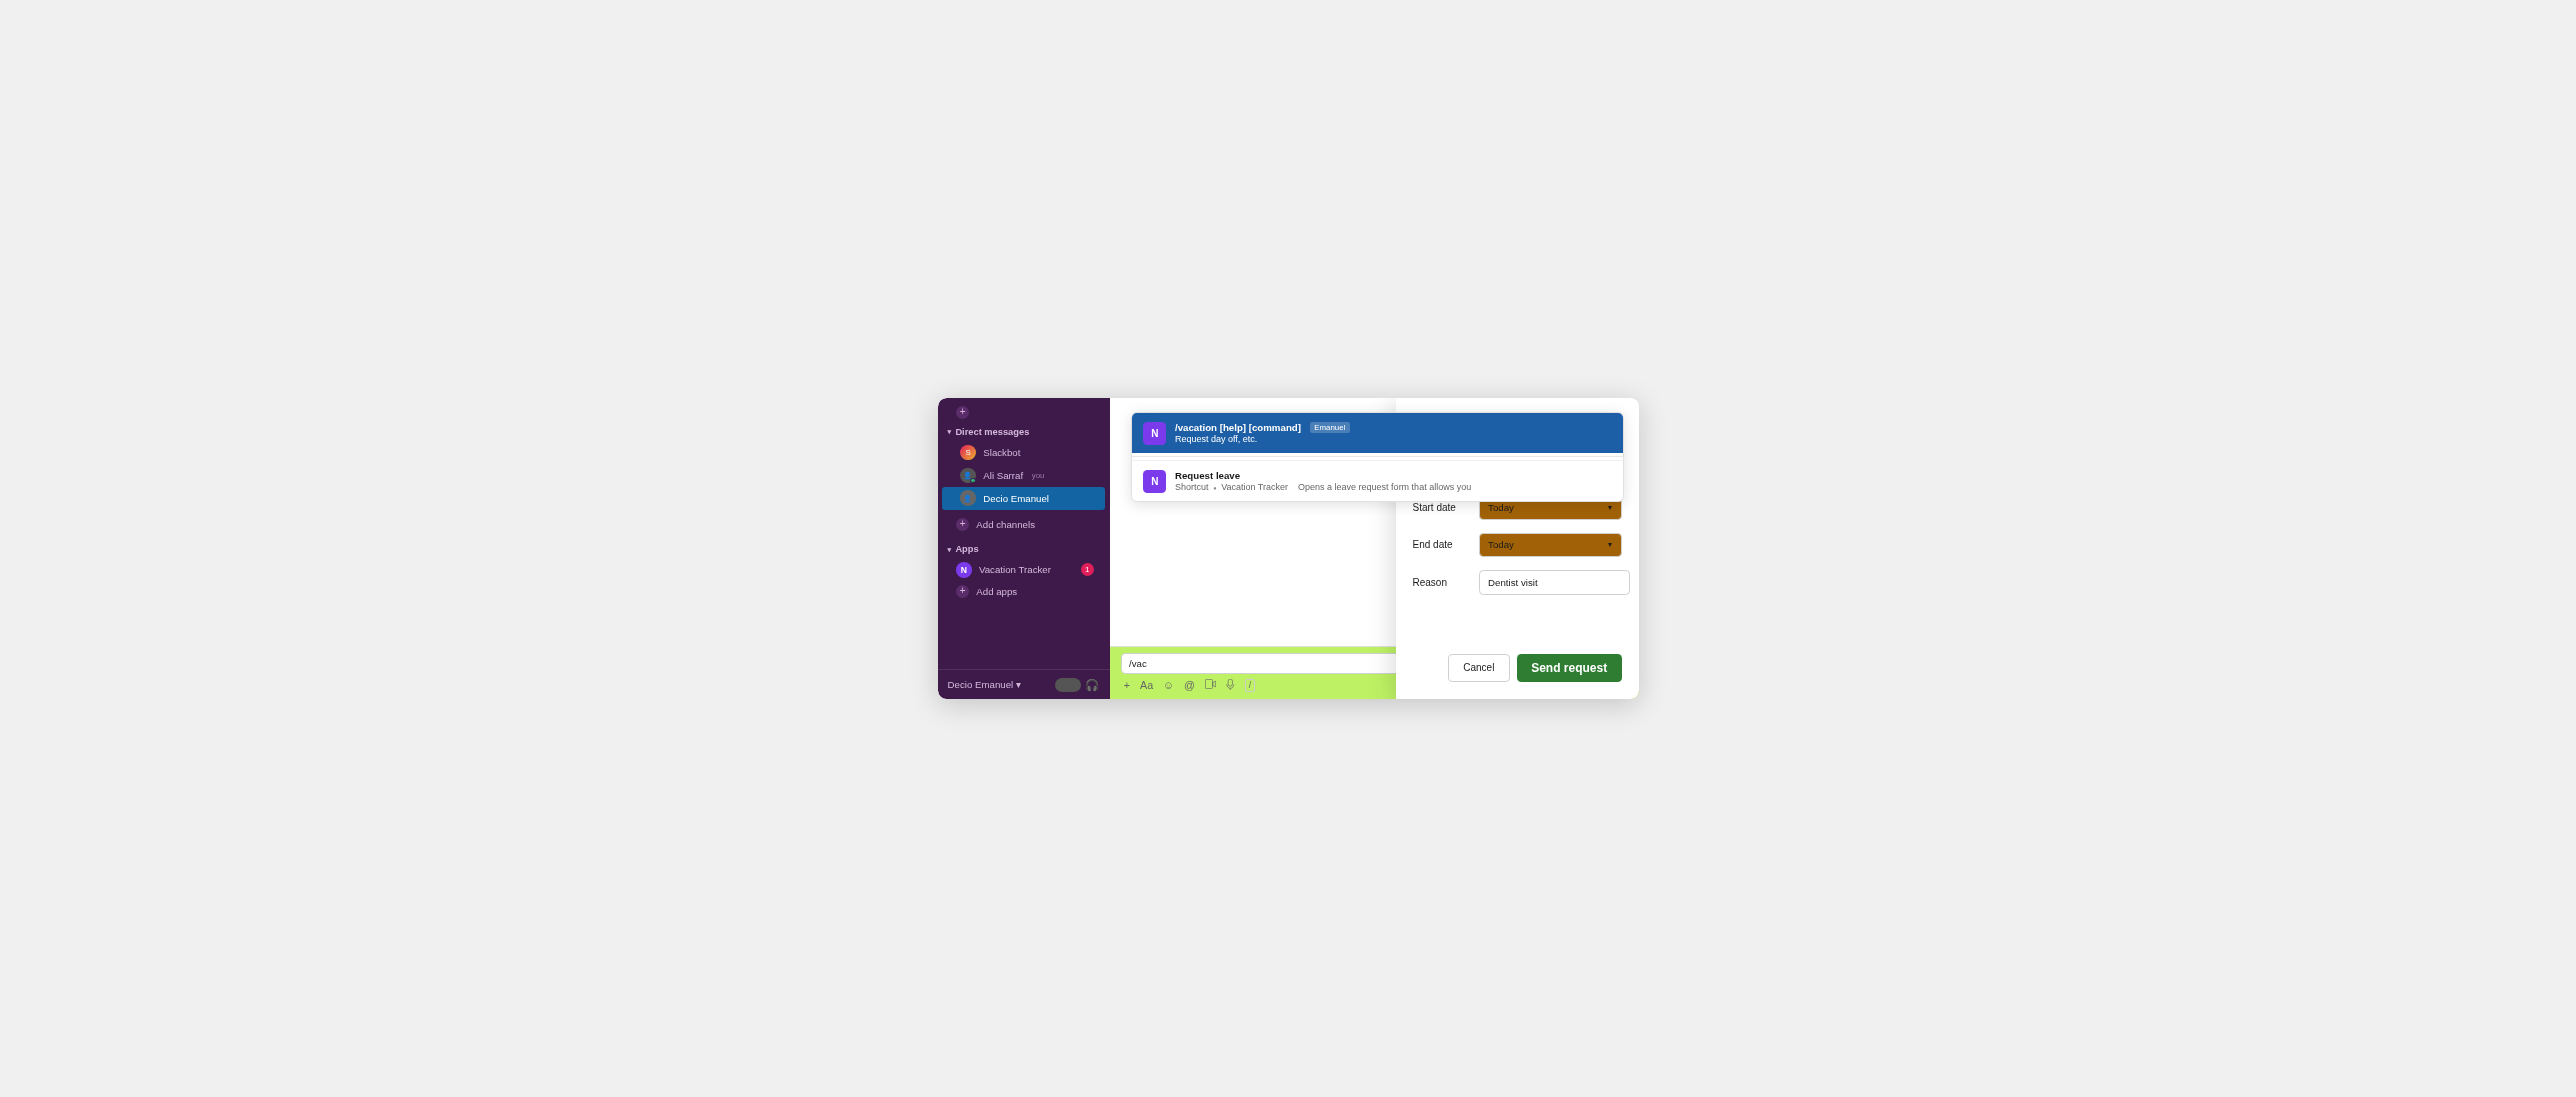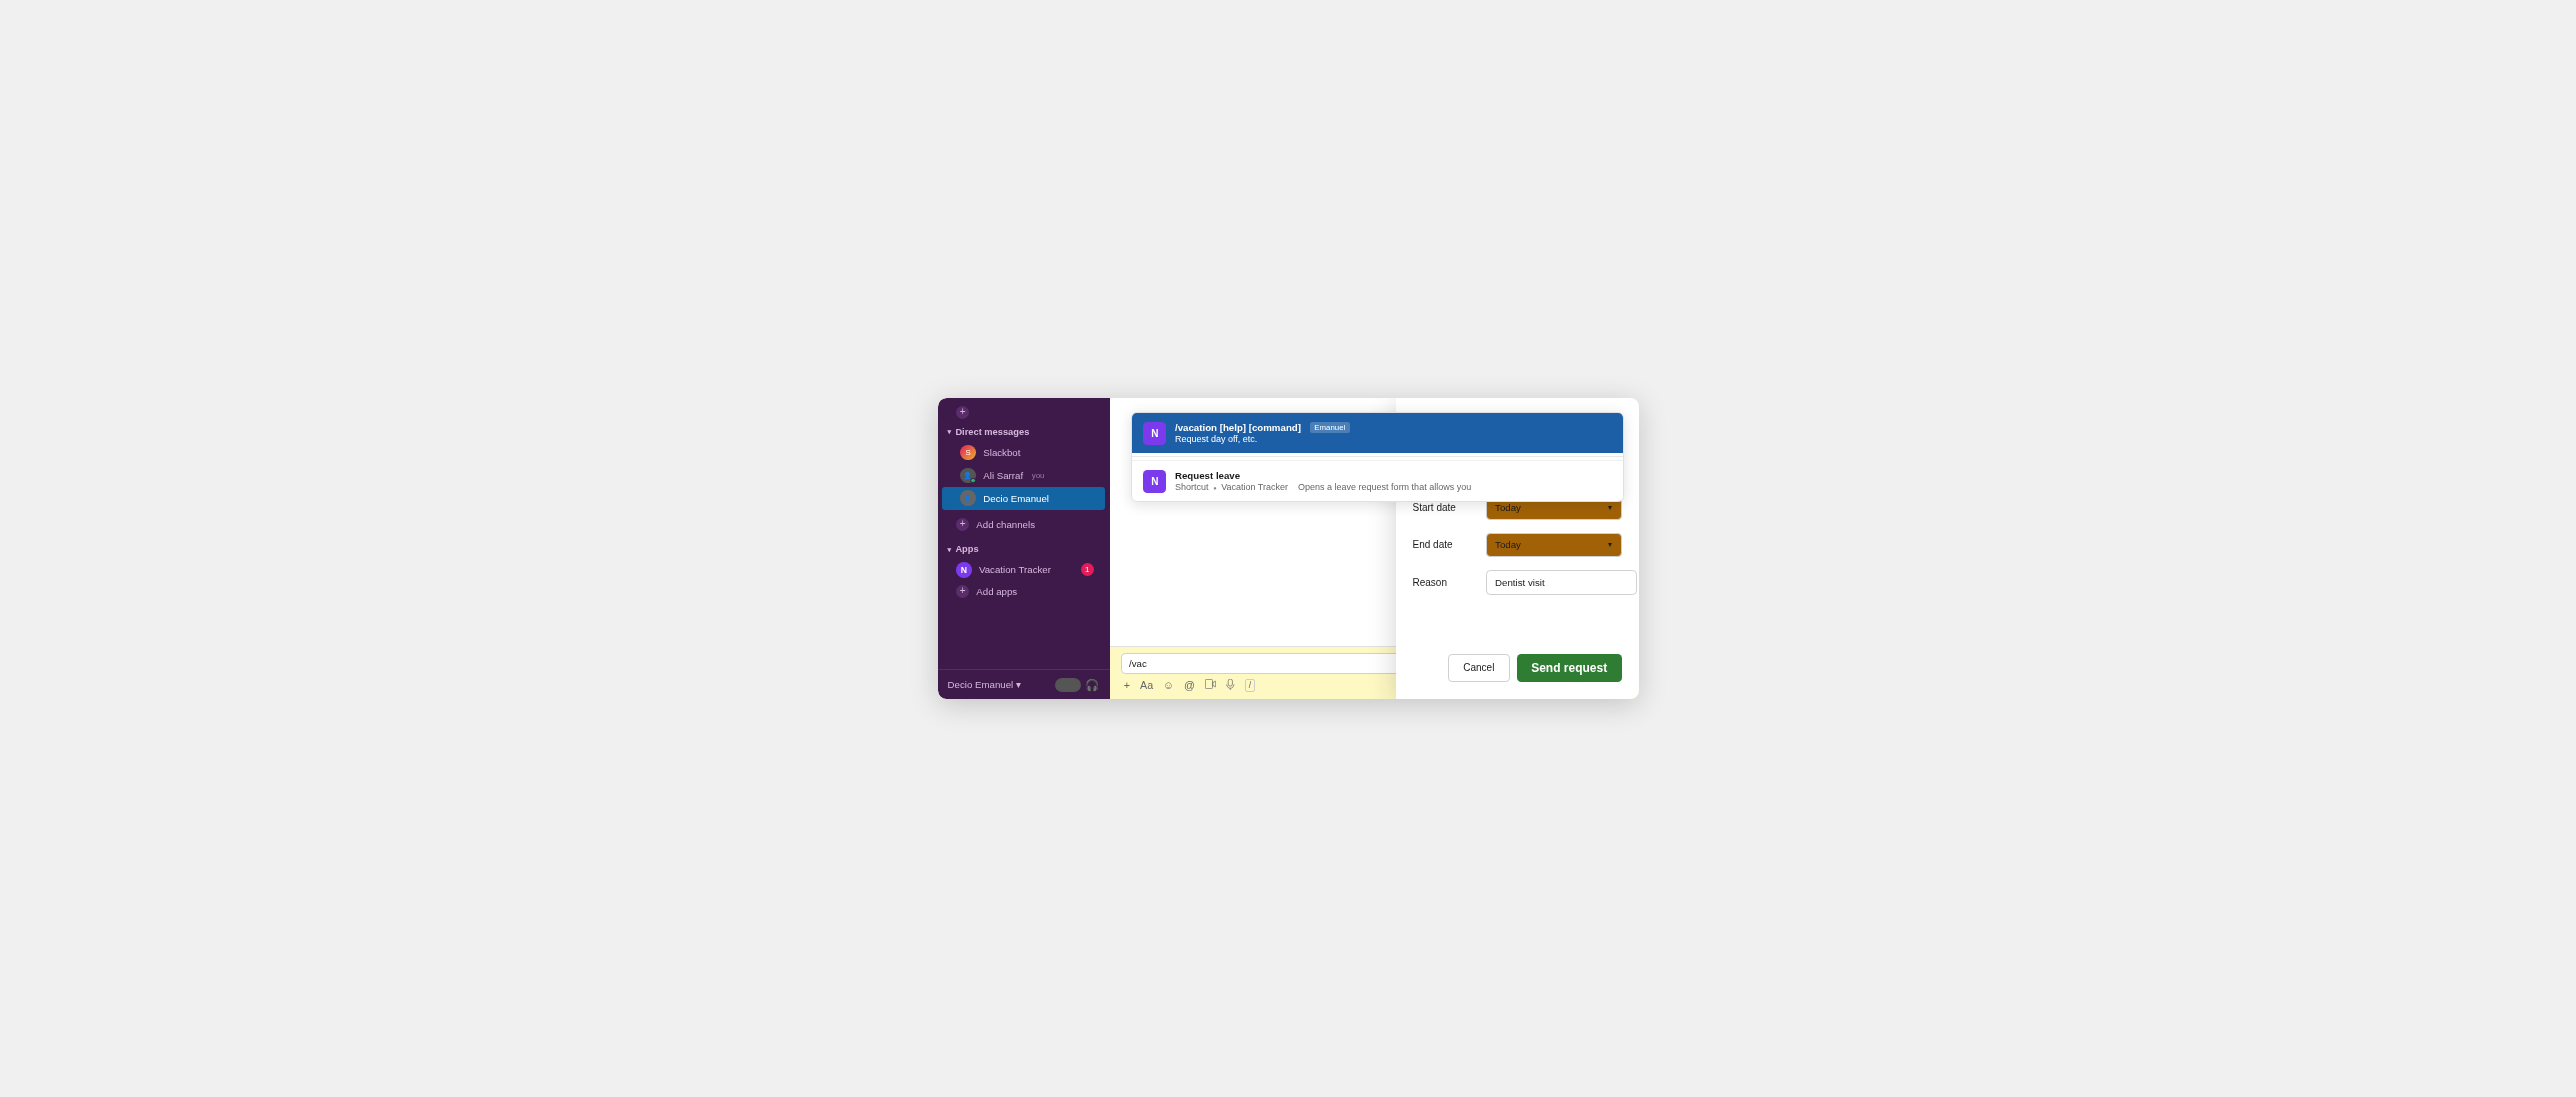--- a/index.html
+++ b/index.html
@@ -333,21 +333,21 @@
     }
 
     .shortcut-item .command-title {
       color: #1a1a1a;
     }
 
     
     .input-bar {
       border-top: 0.7px solid #e0e0e0;
       padding: 5.7px 11.4px;
-      background: #fef9c3;
+      background: #bef264;
     }
 
     .input-field-row {
       display: flex;
       align-items: center;
       border: 0.7px solid #d0d0d0;
       border-radius: 4.3px;
       padding: 4.3px 7.2px;
       background: #fff;
     }
@@ -445,21 +445,21 @@
     .modal-body {
       flex: 1;
       display: flex;
       flex-direction: column;
       gap: 13px;
     }
 
     .form-row {
       display: flex;
       align-items: center;
-      gap: 16px;
+      gap: 9px;
     }
 
     .form-label {
       font-size: 10px;
       color: #1a1a1a;
       font-weight: 500;
       min-width: 57px;
     }
 
     .form-select {

